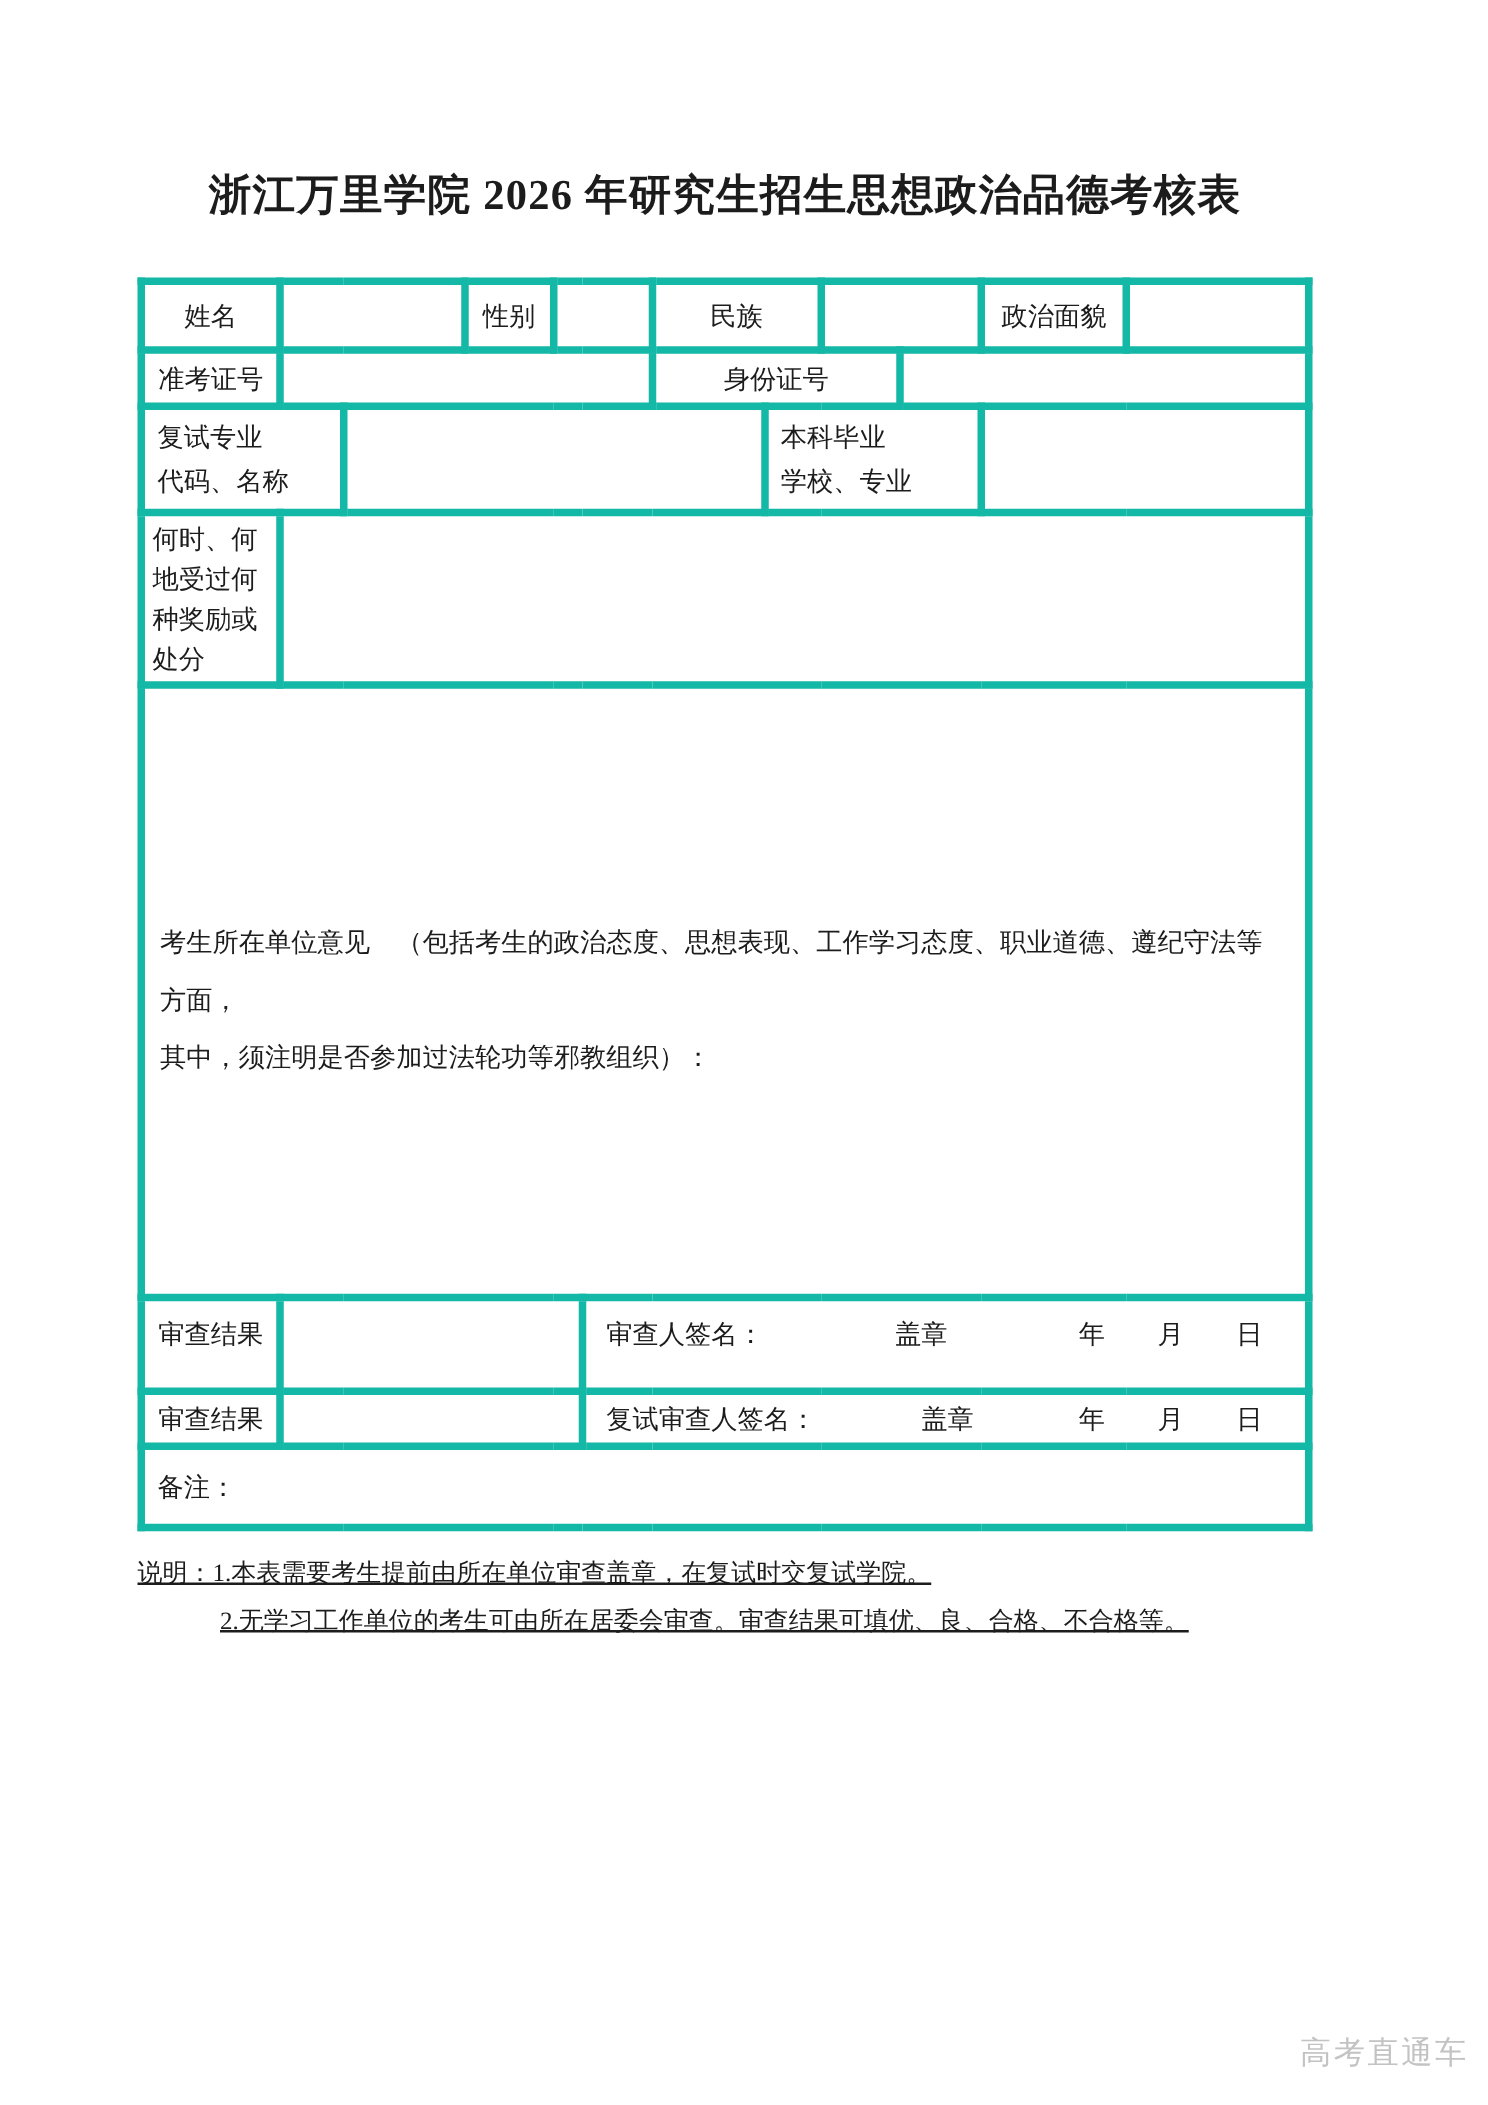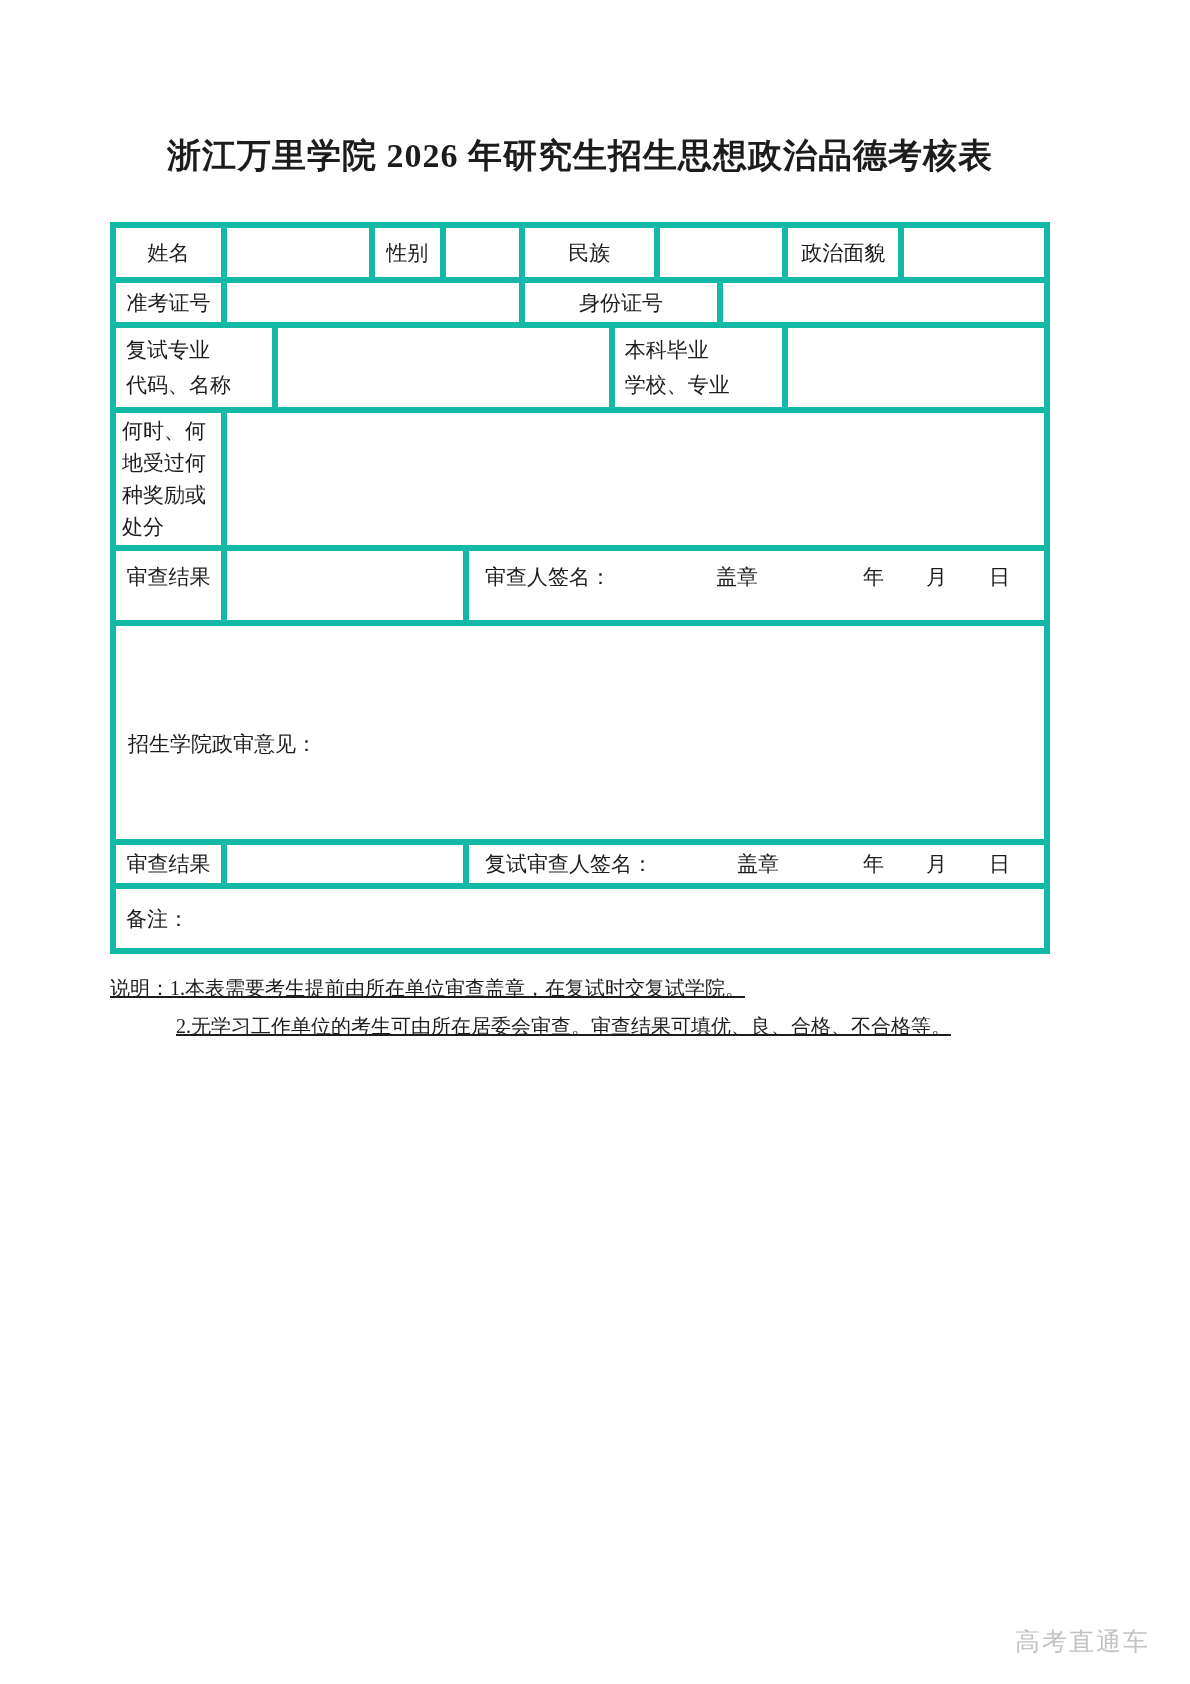--- a/index.html
+++ b/index.html
@@ -54,21 +54,21 @@
     padding: 0 34px 0 16px;
     white-space: nowrap;
   }
   tr.r6 td { vertical-align: top; }
   tr.r6 td.lbl, tr.r6 .sig-flex { padding-top: 12px; }
   tr.r6 .sig-flex { align-items: flex-start; }
   .notes { margin-top: 20px; font-size: 20px; line-height: 1.45; text-decoration: underline; }
   .notes .note-line-2 { padding-left: 66px; margin-top: 9px; }
   .watermark {
     position: absolute;
-    right: 40px;
+    right: 15px;
     bottom: 26px;
     font-size: 25px;
     color: #c3c3c3;
     letter-spacing: 2px;
   }
 </style>
 </head>
 <body>
 
 <div class="page">
@@ -120,36 +120,39 @@
     </tr>
 
     <tr style="height:129px">
       <td class="awards">何时、何
 地受过何
 种奖励或
 处分</td>
       <td colspan="11"></td>
     </tr>
 
+    <tr style="height:490px">
+      <td colspan="12" class="bigtext">
+        <div>考生所在单位意见　（包括考生的政治态度、思想表现、工作学习态度、职业道德、遵纪守法等方面，</div>
+        <div>其中，须注明是否参加过法轮功等邪教组织）：</div>
+      </td>
+    </tr>
 
     <tr class="r6" style="height:75px">
       <td class="lbl">审查结果</td>
       <td colspan="4"></td>
       <td colspan="7">
         <div class="sig-flex">
           <span>审查人签名：</span>
           <span>盖章</span>
           <span>年　　月　　日</span>
         </div>
       </td>
     </tr>
 
-    <tr style="height:219px">
-      <td colspan="12" class="opinion">招生学院政审意见：</td>
-    </tr>
 
     <tr style="height:44px">
       <td class="lbl">审查结果</td>
       <td colspan="4"></td>
       <td colspan="7">
         <div class="sig-flex">
           <span>复试审查人签名：</span>
           <span>盖章</span>
           <span>年　　月　　日</span>
         </div>

